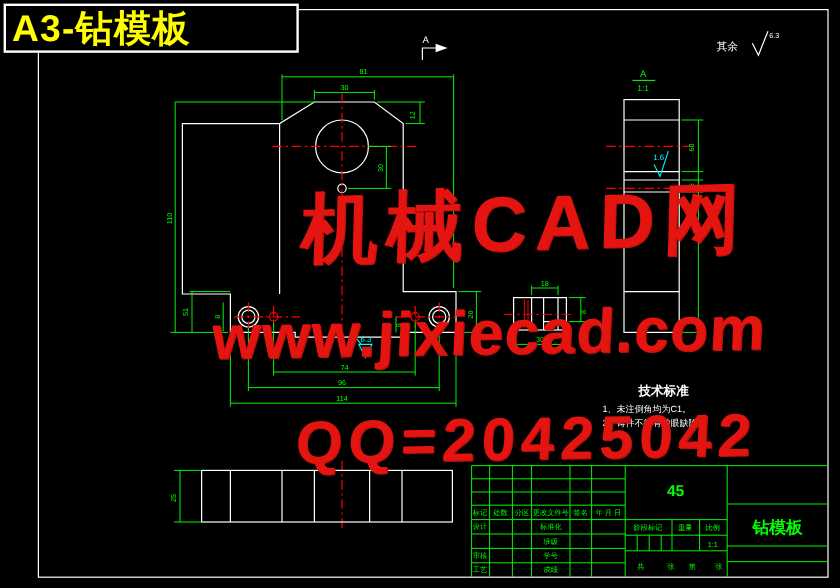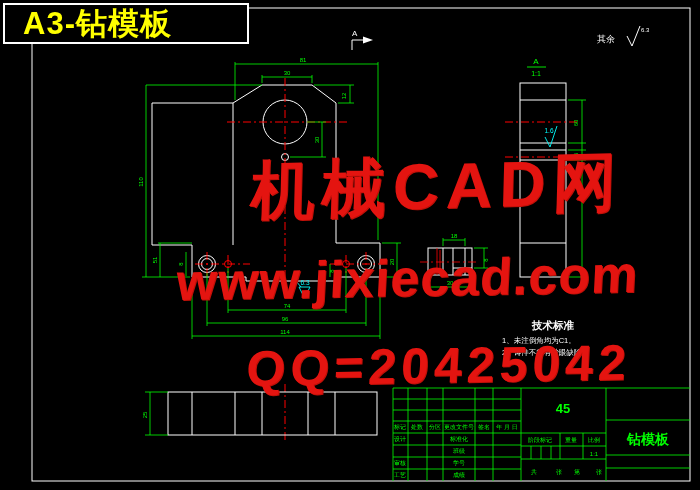--- a/index.html
+++ b/index.html
@@ -3,21 +3,21 @@
 <meta charset="utf-8">
 <style>
   html,body{margin:0;padding:0;background:#000;}
   #stage{position:relative;width:700px;height:490px;background:#000;overflow:hidden;
          font-family:"Liberation Sans",sans-serif;}
   #cad{position:absolute;left:0;top:0;}
   #sheet-label{position:absolute;left:3px;top:3px;width:242px;height:37px;
 ate:  border:2px solid #fff;background:#000;display:flex;align-items:center;}
   #sheet-label{border:2px solid #fff;}
   #sheet-label span{color:#ffff00;font-weight:bold;font-size:31px;letter-spacing:1px;
-         padding-left:18px;white-space:nowrap;}
+         padding-left:5px;white-space:nowrap;}
   .wm{position:absolute;color:#e41410;font-weight:bold;white-space:nowrap;
       text-shadow:1px 1px 0 #c01008;transform-origin:left top;}
   #wm1{left:252px;top:148px;font-size:64px;letter-spacing:7px;transform:rotate(-1.5deg) skewX(-3deg);}
   #wm2{left:178px;top:252px;font-size:52px;letter-spacing:1px;transform:rotate(-1deg) skewX(-4deg);}
   #wm3{left:248px;top:340px;font-size:50px;letter-spacing:5px;transform:rotate(-1deg) skewX(-4deg);}
   text{font-family:"Liberation Sans",sans-serif;}
   .dimtxt{fill:#00ff00;font-size:6px;}
   .tb-txt{fill:#00ff00;font-size:6px;}
   .note-txt{fill:#ffffff;}
 </style>

